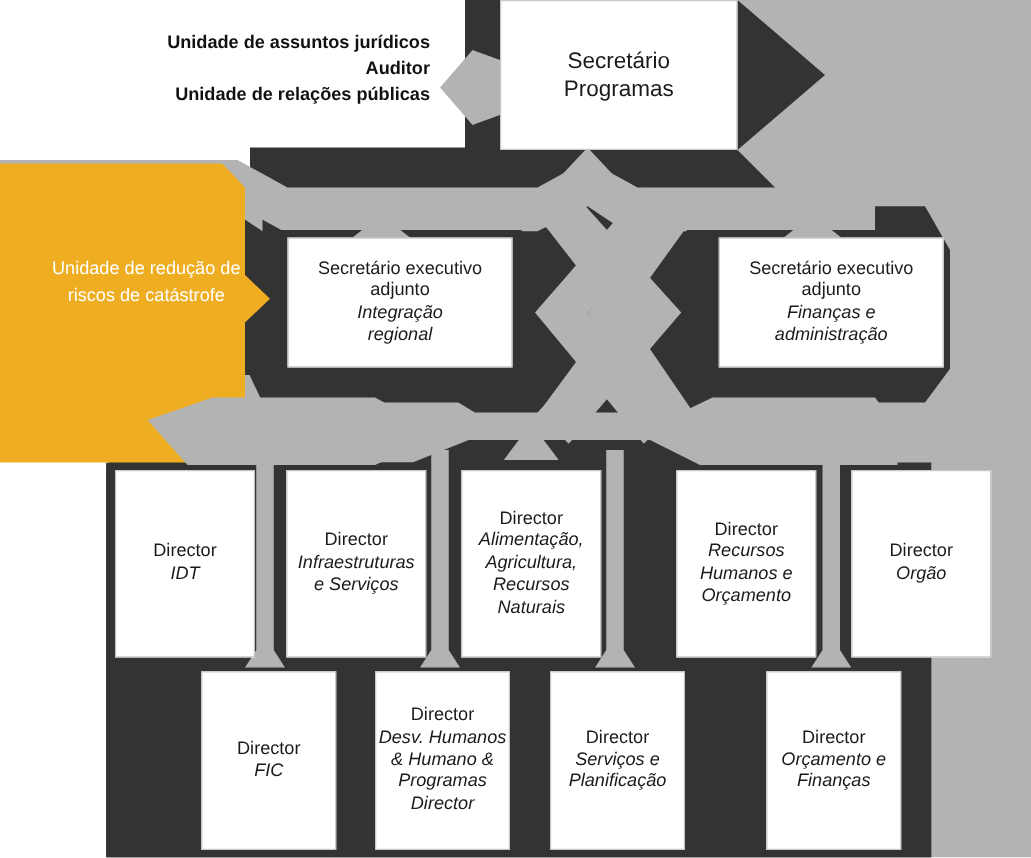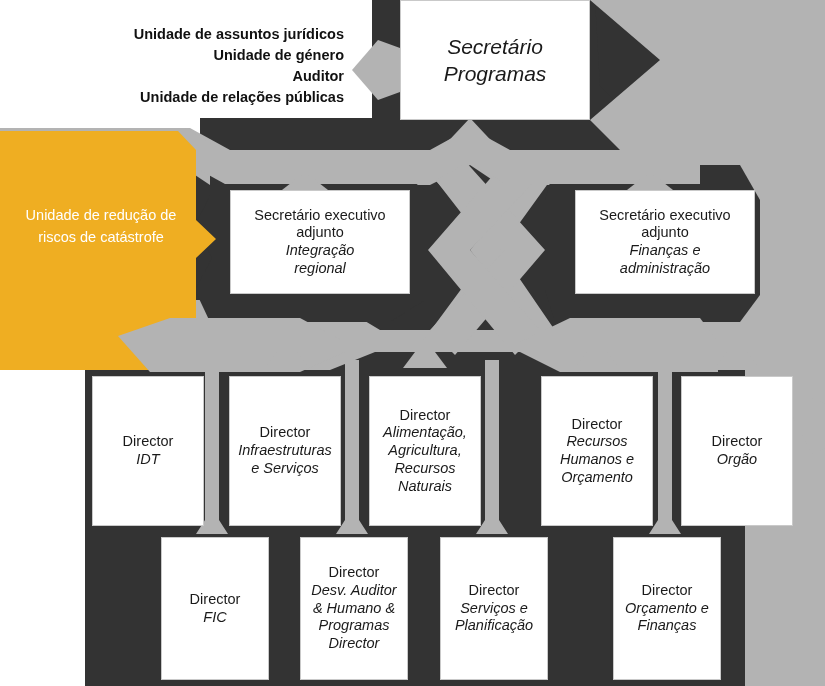--- a/index.html
+++ b/index.html
@@ -20,21 +20,21 @@
     align-items:center;justify-content:center;
     text-align:center;
     color:#1a1a1a;
     z-index:5;
   }
   .node .t{display:block;line-height:1.22;}
   .node .s{display:block;line-height:1.22;font-style:italic;}
 
   
   #n-sec{left:400px;top:0px;width:190px;height:120px;}
-  #n-sec .t{font-size:21px;line-height:1.3;font-style:italic;}
+  #n-sec .t{font-size:18px;line-height:1.3;}
 
   
   .adj{width:180px;height:104px;}
   #n-adj-left{left:230px;top:190px;}
   #n-adj-right{left:575px;top:190px;}
   .adj .t{font-size:14.5px;}
   .adj .s{font-size:14.5px;}
 
   
   .dir{width:112px;height:150px;}
@@ -50,21 +50,21 @@
   .dir2{width:108px;height:143px;}
   .dir2 .t{font-size:14.5px;}
   .dir2 .s{font-size:14.5px;}
   #n-d-fic{left:161px;top:537px;}
   #n-d-desv{left:300px;top:537px;}
   #n-d-pol{left:440px;top:537px;}
   #n-d-orc{left:613px;top:537px;}
 
   
   #n-orange-label{
-    position:absolute;left:8px;top:205px;width:186px;
+    position:absolute;left:24px;top:205px;width:186px;
     text-align:center;color:#ffffff;font-size:14.5px;line-height:1.5;
     z-index:6;
   }
 
   
   #annot{
     position:absolute;right:481px;top:24px;width:260px;
     text-align:right;color:#111111;font-weight:bold;font-size:14.5px;
     line-height:1.45;z-index:6;
   }
@@ -180,21 +180,20 @@
 
     <g>
       <path d="M 118 336 L 170 318 L 205 318 L 205 372 L 150 372 Z" fill="#B3B3B3"></path>
       <path d="M 150 344 L 200 344 L 200 372 L 132 372 Z" fill="#333333" opacity="0"></path>
     </g>
 
   </svg>
 
   <div id="annot">
     <div>Unidade de assuntos jurídicos</div>
-    <div>Unidade de género</div>
     <div>Auditor</div>
     <div>Unidade de relações públicas</div>
   </div>
 
   <div id="n-orange-label">
     <span class="t">Unidade de redução</span>
     <span class="t">de riscos de</span>
     <span class="t">catástrofe</span>
   </div>
 
@@ -248,21 +247,21 @@
     <span class="s">Orgão</span>
   </div>
 
   <div class="node dir2" id="n-d-fic">
     <span class="t">Director</span>
     <span class="s">FIC</span>
   </div>
 
   <div class="node dir2" id="n-d-desv">
     <span class="t">Director</span>
-    <span class="s">Desv. Auditor</span>
+    <span class="s">Desv. Humanos</span>
     <span class="s">&amp; Humano &amp;</span>
     <span class="s">Programas</span>
     <span class="s">Director</span>
   </div>
 
   <div class="node dir2" id="n-d-pol">
     <span class="t">Director</span>
     <span class="s">Serviços e</span>
     <span class="s">Planificação</span>
   </div>

